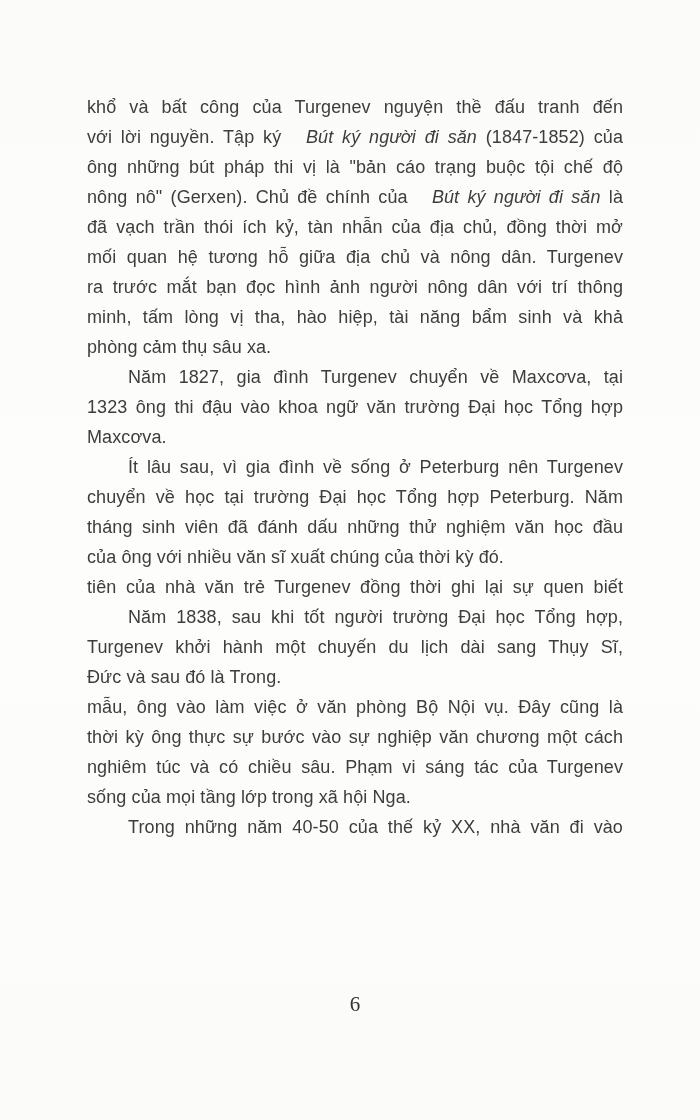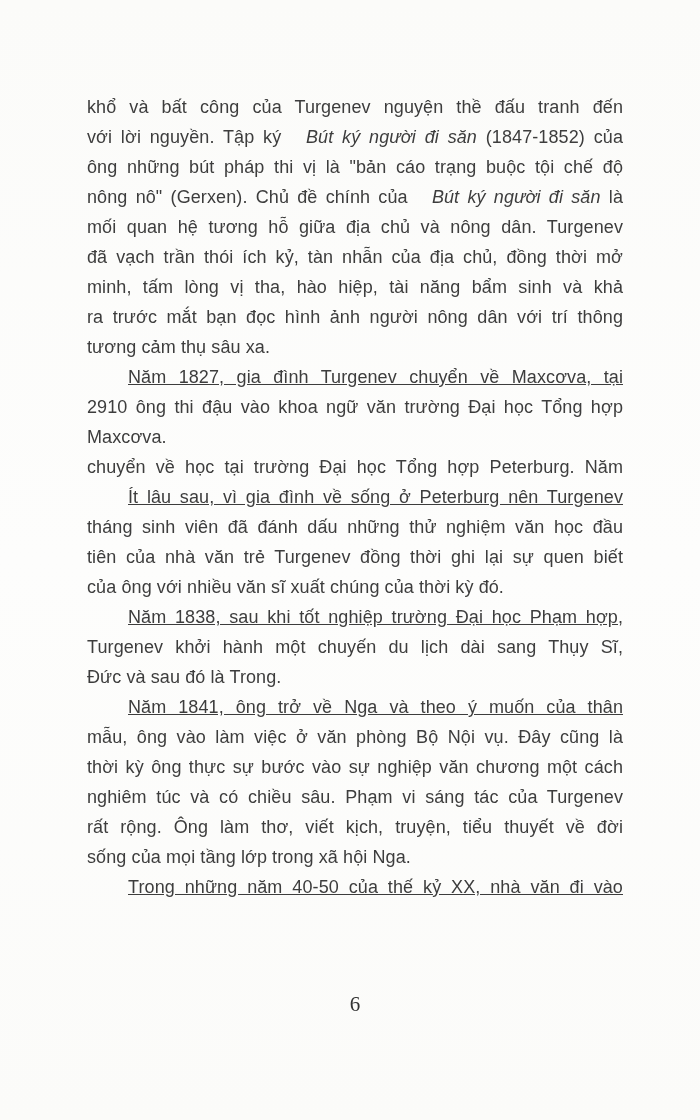--- a/index.html
+++ b/index.html
@@ -33,21 +33,20 @@
     height: 30px;
     white-space: nowrap;
     text-align: justify;
     text-align-last: justify;
   }
   .line.last {
     text-align-last: left;
   }
   .line.indent {
     padding-left: 41px;
-    text-decoration: underline;
   }
   .line em {
     font-style: italic;
     margin-left: 16px;
   }
   .page-number {
     position: absolute;
     left: 87px;
     width: 536px;
     top: 992px;
@@ -59,38 +58,36 @@
 </style>
 </head>
 <body>
 
 <div class="page">
   <div class="text-block">
       <div class="line"><span>khổ và bất công của Turgenev nguyện thề đấu tranh đến</span></div>
       <div class="line"><span>với lời nguyền. Tập ký </span><em>Bút ký người đi săn</em><span> (1847-1852) của</span></div>
       <div class="line"><span>ông những bút pháp thi vị là "bản cáo trạng buộc tội chế độ</span></div>
       <div class="line"><span>nông nô" (Gerxen). Chủ đề chính của </span><em>Bút ký người đi săn</em><span> là</span></div>
+      <div class="line"><span>đã vạch trần thói ích kỷ, tàn nhẫn của địa chủ, đồng thời mở</span></div>
       <div class="line"><span>mối quan hệ tương hỗ giữa địa chủ và nông dân. Turgenev</span></div>
-      <div class="line"><span>đã vạch trần thói ích kỷ, tàn nhẫn của địa chủ, đồng thời mở</span></div>
+      <div class="line"><span>ra trước mắt bạn đọc hình ảnh người nông dân với trí thông</span></div>
       <div class="line"><span>minh, tấm lòng vị tha, hào hiệp, tài năng bẩm sinh và khả</span></div>
-      <div class="line"><span>ra trước mắt bạn đọc hình ảnh người nông dân với trí thông</span></div>
-      <div class="line last"><span>tương cảm thụ sâu xa.</span></div>
+      <div class="line last"><span>phòng cảm thụ sâu xa.</span></div>
       <div class="line indent"><span>Năm 1827, gia đình Turgenev chuyển về Maxcơva, tại</span></div>
-      <div class="line"><span>2910 ông thi đậu vào khoa ngữ văn trường Đại học Tổng hợp</span></div>
+      <div class="line"><span>1323 ông thi đậu vào khoa ngữ văn trường Đại học Tổng hợp</span></div>
       <div class="line last"><span>Maxcơva.</span></div>
+      <div class="line indent"><span>Ít lâu sau, vì gia đình về sống ở Peterburg nên Turgenev</span></div>
       <div class="line"><span>chuyển về học tại trường Đại học Tổng hợp Peterburg. Năm</span></div>
-      <div class="line indent"><span>Ít lâu sau, vì gia đình về sống ở Peterburg nên Turgenev</span></div>
       <div class="line"><span>tháng sinh viên đã đánh dấu những thử nghiệm văn học đầu</span></div>
+      <div class="line last"><span>của ông với nhiều văn sĩ xuất chúng của thời kỳ đó.</span></div>
       <div class="line"><span>tiên của nhà văn trẻ Turgenev đồng thời ghi lại sự quen biết</span></div>
-      <div class="line last"><span>của ông với nhiều văn sĩ xuất chúng của thời kỳ đó.</span></div>
-      <div class="line indent"><span>Năm 1838, sau khi tốt nghiệp trường Đại học Phạm hợp,</span></div>
+      <div class="line indent"><span>Năm 1838, sau khi tốt người trường Đại học Tổng hợp,</span></div>
       <div class="line"><span>Turgenev khởi hành một chuyến du lịch dài sang Thụy Sĩ,</span></div>
       <div class="line last"><span>Đức và sau đó là Trong.</span></div>
-      <div class="line indent"><span>Năm 1841, ông trở về Nga và theo ý muốn của thân</span></div>
       <div class="line"><span>mẫu, ông vào làm việc ở văn phòng Bộ Nội vụ. Đây cũng là</span></div>
       <div class="line"><span>thời kỳ ông thực sự bước vào sự nghiệp văn chương một cách</span></div>
       <div class="line"><span>nghiêm túc và có chiều sâu. Phạm vi sáng tác của Turgenev</span></div>
-      <div class="line"><span>rất rộng. Ông làm thơ, viết kịch, truyện, tiểu thuyết về đời</span></div>
       <div class="line last"><span>sống của mọi tầng lớp trong xã hội Nga.</span></div>
       <div class="line indent"><span>Trong những năm 40-50 của thế kỷ XX, nhà văn đi vào</span></div>
     </div>
   <div class="page-number">6</div>
 </div>
 
 </body></html>

